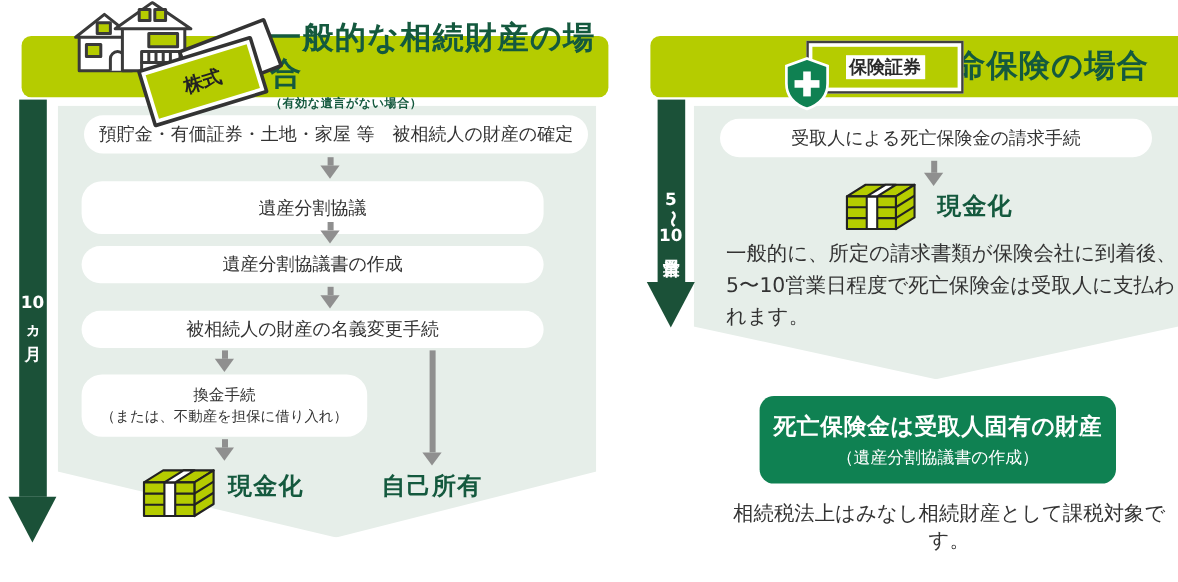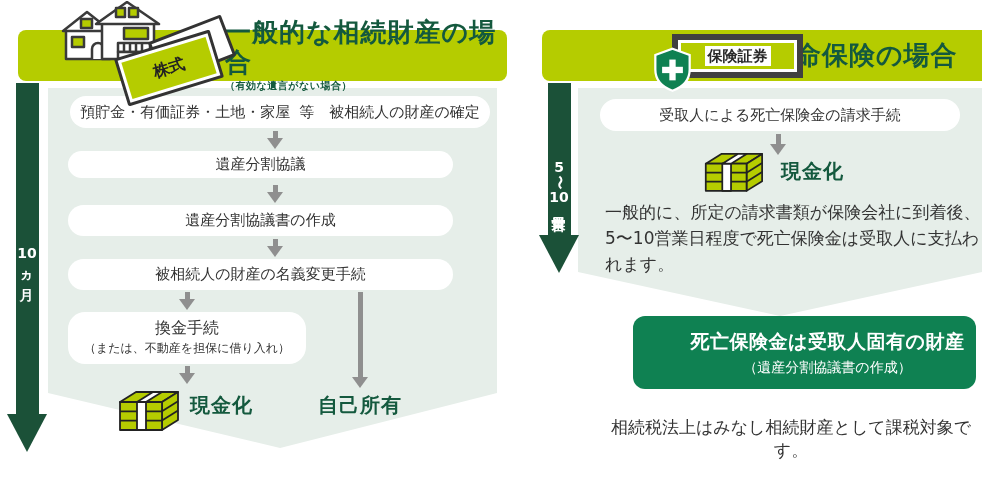--- a/index.html
+++ b/index.html
@@ -17,21 +17,21 @@
 
   
   .house{position:absolute;left:60px;top:1px;width:108px;height:62px;z-index:2;}
   .card-back{position:absolute;left:153px;top:27px;width:72px;height:38px;background:#fff;
              border:3px solid #333;border-radius:2px;transform:rotate(-21deg);z-index:3;}
   .card-front{position:absolute;left:119px;top:43px;width:94px;height:44px;background:#fff;
               border:3px solid #333;border-radius:2px;transform:rotate(-17deg);z-index:4;display:flex;}
   .card-front-inner{flex:1;margin:3px;background:#b5cc00;display:flex;align-items:center;
                     justify-content:center;font-size:16px;font-weight:bold;color:#222;}
   .policy-card{position:absolute;left:672px;top:34px;width:131px;height:44px;background:#fff;
-               border:6px solid #404040;box-sizing:border-box;z-index:2;display:flex;padding:3px;}
+               border:2px solid #404040;box-sizing:border-box;z-index:2;display:flex;padding:3px;}
   .policy-inner{flex:1;background:#b5cc00;display:flex;align-items:center;justify-content:center;}
   .policy-band{background:#fff;padding:1px 3px;font-size:15px;font-weight:bold;color:#2a2a2a;line-height:1.2;}
   .shield{position:absolute;left:649px;top:46px;width:47px;height:47px;z-index:3;}
 
   
   .barr{position:absolute;width:40px;display:flex;flex-direction:column;align-items:center;z-index:2;}
   .bbar{width:23px;background:#1b5138;}
   .bhead{width:0;height:0;border-style:solid;border-color:#1b5138 transparent transparent transparent;
          border-width:38px 20px 0 20px;}
   .blabel{position:absolute;left:0;right:0;display:flex;flex-direction:column;align-items:center;
@@ -42,39 +42,39 @@
 
   
   .panel{position:absolute;background:#e6eee9;}
   .panel-left{left:48px;top:88px;width:449px;height:360px;
               clip-path:polygon(0 0,100% 0,100% 84.7%,51.7% 100%,0 84.7%);}
   .panel-right{left:578px;top:88px;width:404px;height:228px;
                clip-path:polygon(0 0,100% 0,100% 80.7%,50% 100%,0 80.7%);}
 
   
   .pill{position:absolute;background:#fff;border-radius:17px;display:flex;align-items:center;
-        justify-content:center;font-size:15px;color:#333;z-index:2;text-align:center;font-family:Liberation Mono, monospace;}
+        justify-content:center;font-size:15px;color:#333;z-index:2;text-align:center;}
   .pill-2line{flex-direction:column;line-height:1.35;}
-  .pill-2line .l1{font-size:16px;}
+  .pill-2line .l1{font-size:13px;}
   .pill-2line .l2{font-size:12px;}
 
   
   .garr{position:absolute;display:flex;flex-direction:column;align-items:center;width:16px;z-index:2;}
   .gstem{width:5px;background:#8f8f8f;}
   .ghead{width:0;height:0;border-style:solid;border-color:#8f8f8f transparent transparent transparent;
          border-width:11px 8px 0 8px;}
 
   .money{position:absolute;z-index:2;}
   .outcome{position:absolute;font-size:20px;font-weight:bold;color:#14593e;z-index:2;letter-spacing:1px;}
 
   .note{position:absolute;left:605px;top:199px;width:377px;font-size:17px;line-height:26px;
         color:#333;z-index:2;}
-  .hbox{position:absolute;left:633px;top:316px;width:297px;height:73px;background:#0f8152;
+  .hbox{position:absolute;left:633px;top:330px;width:297px;height:73px;background:#0f8152;
         border-radius:12px;display:flex;flex-direction:column;align-items:center;justify-content:center;
-        color:#fff;z-index:2;padding-left:46px;}
+        color:#fff;z-index:2;}
   .hbox-l1{font-size:19px;font-weight:bold;letter-spacing:0.5px;}
   .hbox-l2{font-size:14px;margin-top:4px;}
   .caption{position:absolute;left:600px;top:416px;width:382px;text-align:center;font-size:17px;
            color:#333;z-index:2;}
 
   .footer{position:absolute;left:0;top:452px;width:982px;height:33px;background:#0f8152;
           border-radius:17px;display:flex;align-items:center;justify-content:center;z-index:1;margin-top:36px;}
   .footer-label{color:#fff;font-size:18px;font-weight:bold;letter-spacing:1px;}
 </style>
 </head>
@@ -124,21 +124,21 @@
       <span class="tcy">10</span>
       <span class="vtext">ヵ月</span>
     </div>
   </div>
 
   <div class="panel panel-left"></div>
 
   <div class="pill" style="left:70px;top:96px;width:420px;height:32px;">
     <span>預貯金・有価証券・土地・家屋 等　被相続人の財産の確定</span>
   </div>
-  <div class="pill" style="left:68px;top:151px;width:385px;height:27px;">
+  <div class="pill" style="left:68px;top:151px;width:385px;height:44px;">
     <span>遺産分割協議</span>
   </div>
   <div class="pill" style="left:68px;top:259px;width:385px;height:31px;">
     <span>被相続人の財産の名義変更手続</span>
   </div>
   <div class="pill" style="left:68px;top:205px;width:385px;height:31px;">
     <span>遺産分割協議書の作成</span>
   </div>
   <div class="pill pill-2line" style="left:68px;top:312px;width:238px;height:52px;">
     <span class="l1">換金手続</span>

